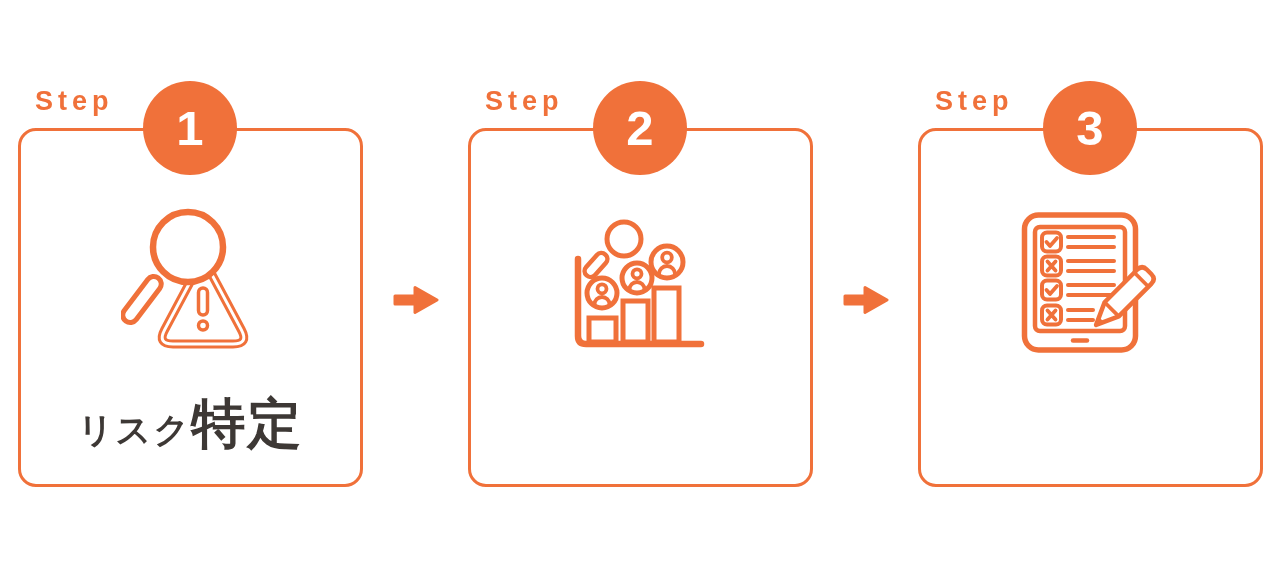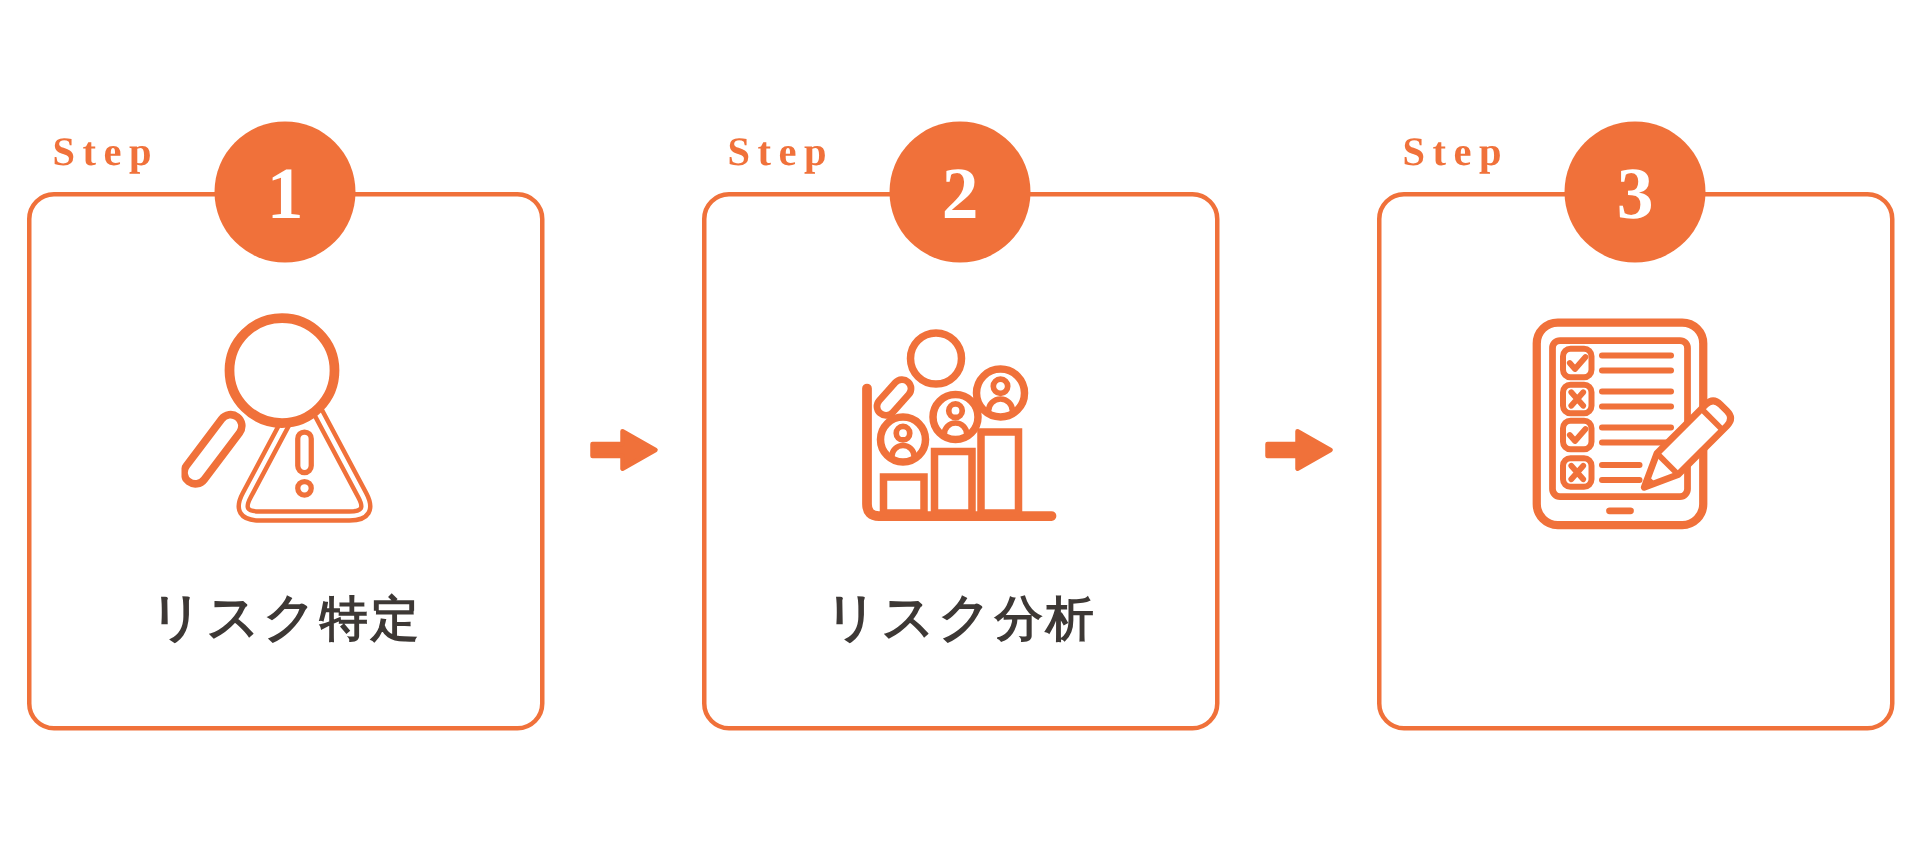--- a/index.html
+++ b/index.html
@@ -1,20 +1,20 @@
 <!DOCTYPE html>
 <html style="--accent: #F0713A; --title-color: #3D3835; --bg: #FFFFFF;"><head>
 <meta charset="utf-8">
 <style>
   * { margin:0; padding:0; box-sizing:border-box; }
   html,body { background:#fff; }
   .canvas {
     position:relative; width:1280px; height:570px;
     background:var(--bg,#ffffff);
-    font-family:Liberation Serif, serif;
+    font-family:Liberation Sans, sans-serif;
     overflow:hidden;
   }
   .step { position:absolute; top:80px; width:345px; height:407px; }
   .step-1 { left:18px; } .step-2 { left:468px; } .step-3 { left:918px; }
   .card-box {
     position:absolute; left:0; top:48px; width:345px; height:359px;
     border:3px solid var(--accent,#F0713A); border-radius:18px; background:#fff;
   }
   .step-label {
     position:absolute; left:17px; top:6px; z-index:3;
@@ -33,21 +33,21 @@
   }
   .icon-wrap-1 { top:126px; }
   .icon-wrap-2 { top:136px; }
   .icon-wrap-3 { top:132px; }
   .card-title {
     position:absolute; top:312px; left:0; width:345px; text-align:center;
     color:var(--title-color,#3D3835); letter-spacing:2px; white-space:nowrap;
     line-height:1.15;
   }
   .title-prefix { font-size:35px; font-weight:600; }
-  .title-emphasis { font-size:32px; font-weight:900; }
+  .title-emphasis { font-size:54px; font-weight:900; }
   .arrow { position:absolute; top:284px; color:var(--accent,#F0713A); }
   .arrow-1 { left:393px; } .arrow-2 { left:843px; }
 </style>
 </head>
 <body>
 
 <div class="canvas">
 
   <section class="step step-1">
     <div class="step-label">Step</div>
@@ -96,23 +96,20 @@
           <path d="M88 58 A 8 8 0 0 1 104 58" stroke-width="3.8"></path>
           <circle cx="66" cy="62" r="15" fill="#fff" stroke-width="5"></circle>
           <circle cx="66" cy="57.8" r="4.5" stroke-width="3.8"></circle>
           <path d="M58.5 73.5 A 7.5 7.5 0 0 1 73.5 73.5" stroke-width="3.8"></path>
           <circle cx="31" cy="77" r="15" fill="#fff" stroke-width="5"></circle>
           <circle cx="31" cy="72.8" r="4.5" stroke-width="3.8"></circle>
           <path d="M23.5 88.5 A 7.5 7.5 0 0 1 38.5 88.5" stroke-width="3.8"></path>
         </g>
       </svg>
     </div>
-    <div class="card-title">
-      <span class="title-prefix">リスク</span><span class="title-emphasis">分析</span>
-    </div>
   </section>
 
   <div class="arrow arrow-2">
     <svg width="46" height="32" viewBox="0 0 46 32">
       <path d="M2 12 L22 12 L22 3.5 L44 16 L22 28.5 L22 20 L2 20 Z" fill="currentColor" stroke="currentColor" stroke-width="3" stroke-linejoin="round" stroke-linecap="round"></path>
     </svg>
   </div>
 
   <section class="step step-3">
     <div class="step-label">Step</div>

